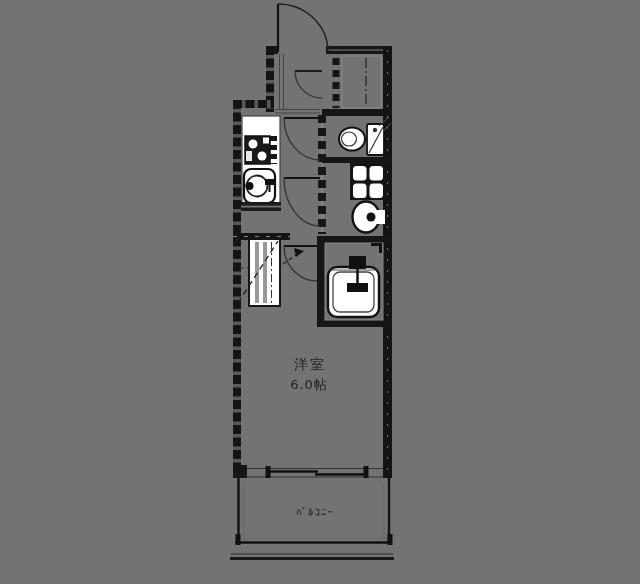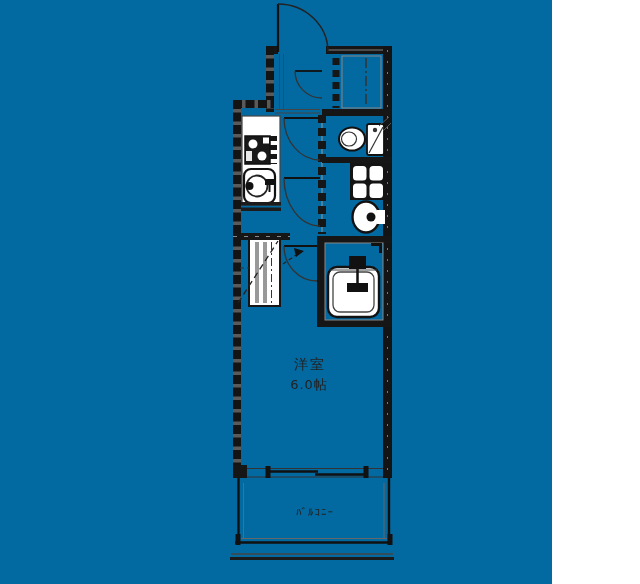--- a/index.html
+++ b/index.html
@@ -1,16 +1,16 @@
 <!DOCTYPE html>
 <html><head>
 <meta charset="utf-8">
 <style>
   html,body{margin:0;padding:0;background:#fff;}
-  .canvas{position:relative;width:552px;height:584px;background:#0369a1;overflow:hidden;
+  .canvas{position:relative;width:640px;height:584px;background:#737373;overflow:hidden;
           font-family:"DejaVu Sans","Liberation Sans",sans-serif;}
   svg{display:block}
   text{font-family:"DejaVu Sans","Liberation Sans",sans-serif;fill:#222;}
   .room-label{font-size:14px;letter-spacing:2px;}
   .size-label{font-size:13px;letter-spacing:1px;}
   .balcony-label{font-size:11px;letter-spacing:1px;}
 </style>
 </head>
 <body>
 

